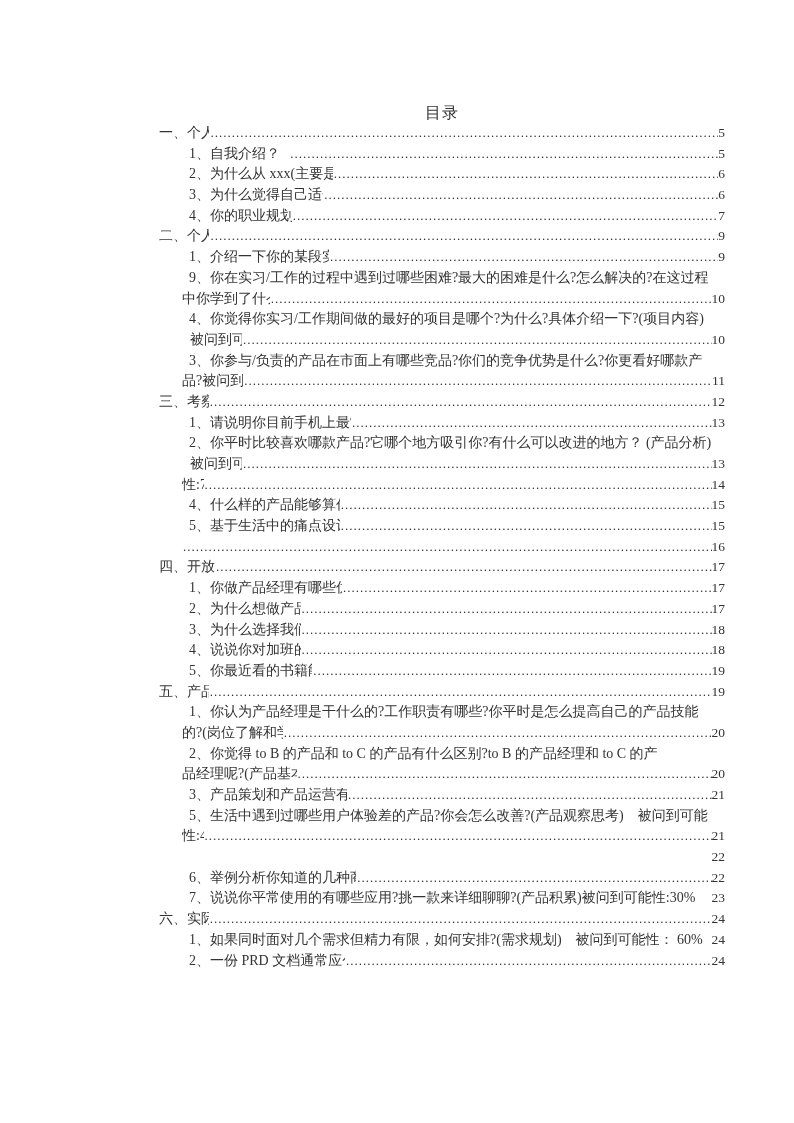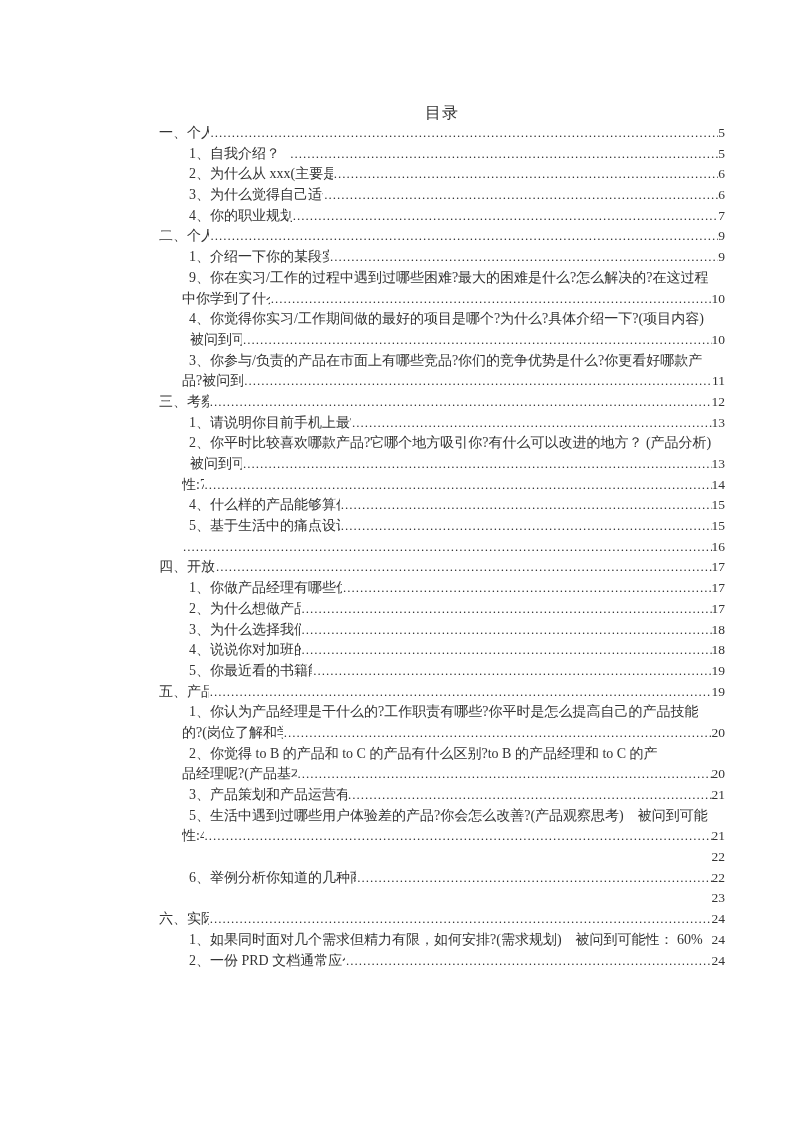--- a/index.html
+++ b/index.html
@@ -287,20 +287,21 @@
     <span class="pg">22</span>
   </div>
 
   <div class="toc-line ind-l2">
     <span class="t">6、举例分析你知道的几种商业模式和盈利模式？ (商业模式)被问到可能性:30%</span>
     <span class="dots">................................................................................................................................................................................................................................................</span>
     <span class="pg">22</span>
   </div>
 
   <div class="toc-line ind-l2">
+    <span class="t">7、说说你平常使用的有哪些应用?挑一款来详细聊聊?(产品积累)被问到可能性:30%</span>
     <span class="dots"></span>
     <span class="pg">23</span>
   </div>
 
   <div class="toc-line ind-l1">
     <span class="t">六、实际工作章 </span>
     <span class="dots">................................................................................................................................................................................................................................................</span>
     <span class="pg">24</span>
   </div>
 

